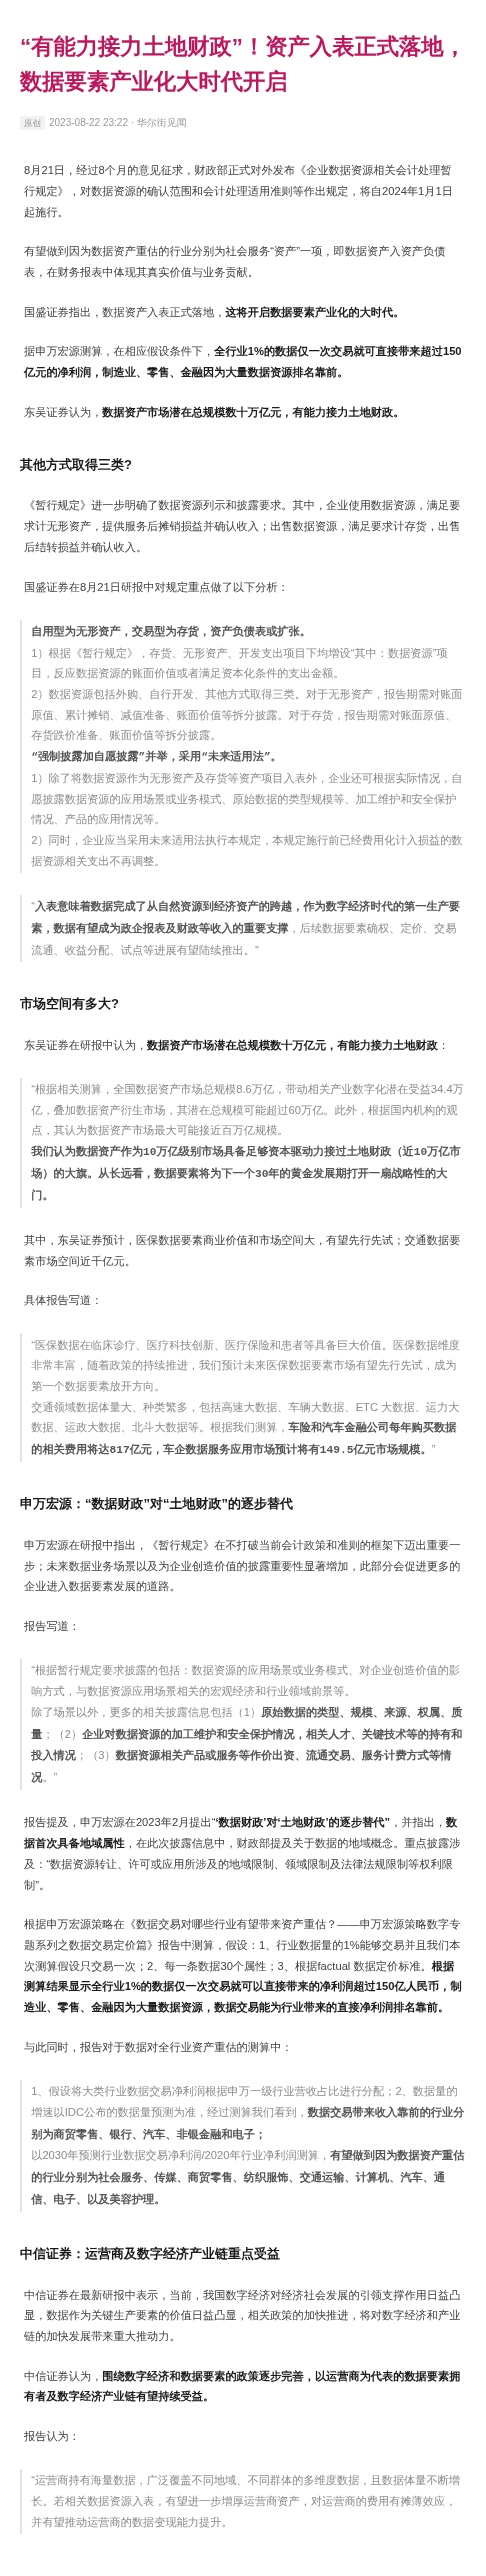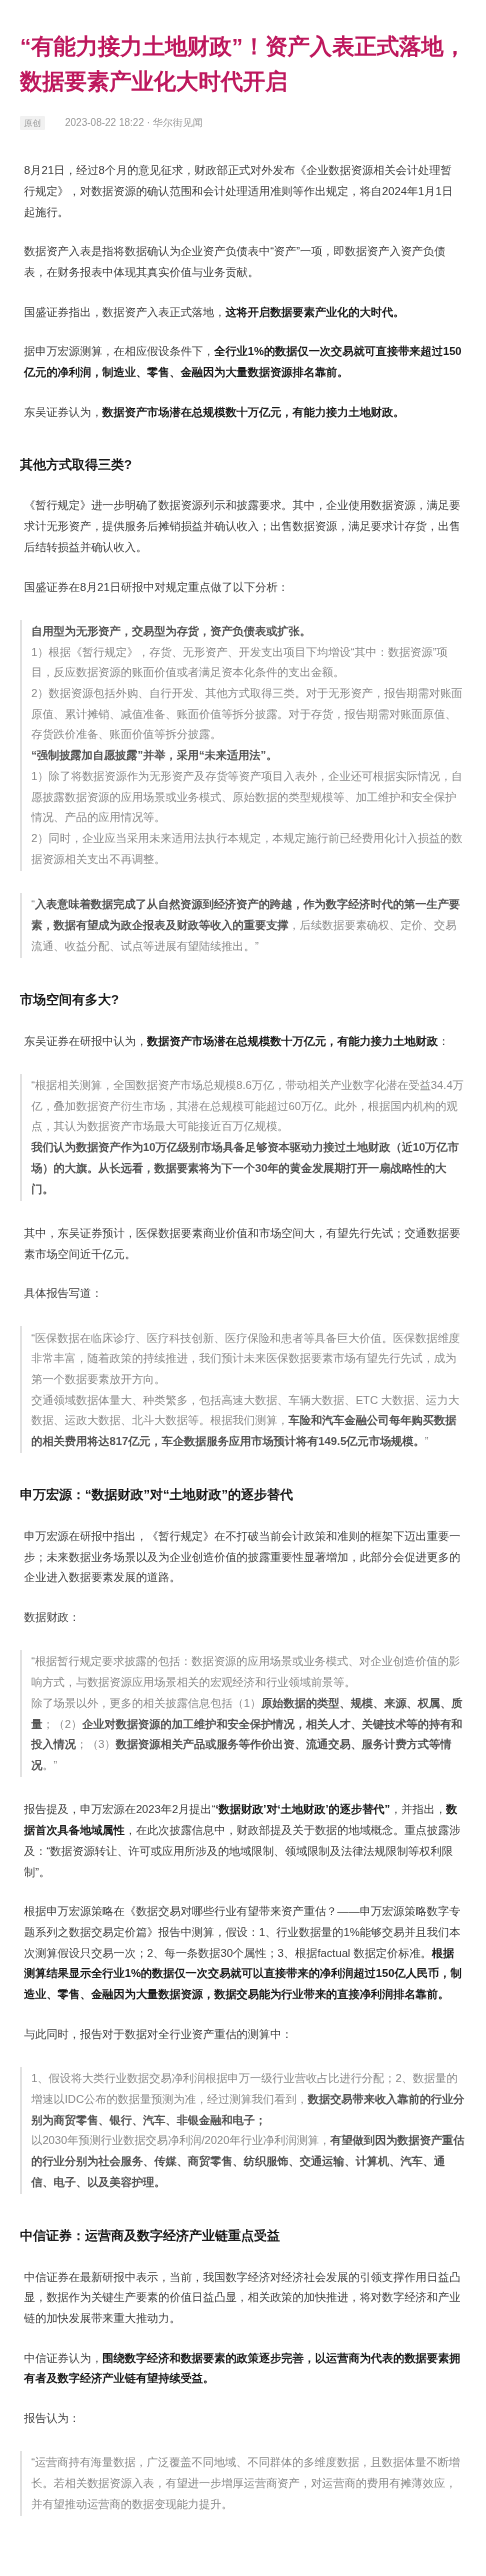--- a/index.html
+++ b/index.html
@@ -16,21 +16,21 @@
     margin: 0;
     font-size: 22.3px;
     line-height: 1.55;
     font-weight: 700;
     color: #be185d;
   }
   .meta {
     margin-top: 17px;
     display: flex;
     align-items: center;
-    gap: 20px;
+    gap: 4px;
     font-size: 10px;
     color: #999999;
   }
   .badge {
     display: inline-block;
     font-size: 8.5px;
     line-height: 1;
     padding: 2.6px 4px;
     background: #f1f1f1;
     color: #999999;
@@ -55,34 +55,34 @@
   }
   .body blockquote {
     margin: 22.3px 0;
     padding: 1.3px 0 1.3px 9.2px;
     border-left: 2.6px solid #e2e2e2;
   }
   .body blockquote p {
     margin: 0;
     color: #8a8a8a;
   }
-  .body blockquote p strong { color: #565656; }
+  .body blockquote p strong { color: #565656; font-family: Liberation Mono, monospace; }
 </style>
 </head>
 <body>
 
 <article class="article">
   <h1 class="title">“有能力接力土地财政”！资产入表正式落地，数据要素产业化大时代开启</h1>
   <div class="meta">
     <span class="badge">原创</span>
-    <span class="meta-text">2023-08-22 18:22 · 华尔街见闻</span>
+    <span class="meta-text">2023-08-22 23:22 · 华尔街见闻</span>
   </div>
   <div class="body">
       <p><span>8月21日，经过8个月的意见征求，财政部正式对外发布《企业数据资源相关会计处理暂行规定》，对数据资源的确认范围和会计处理适用准则等作出规定，将自2024年1月1日起施行。</span></p>
-      <p><span>数据资产入表是指将数据确认为企业资产负债表中“资产”一项，即数据资产入资产负债表，在财务报表中体现其真实价值与业务贡献。</span></p>
+      <p><span>有望做到因为数据资产重估的行业分别为社会服务“资产”一项，即数据资产入资产负债表，在财务报表中体现其真实价值与业务贡献。</span></p>
       <p><span>国盛证券指出，数据资产入表正式落地，</span><strong>这将开启数据要素产业化的大时代。</strong></p>
       <p><span>据申万宏源测算，在相应假设条件下，</span><strong>全行业1%的数据仅一次交易就可直接带来超过150亿元的净利润，制造业、零售、金融因为大量数据资源排名靠前。</strong></p>
       <p><span>东吴证券认为，</span><strong>数据资产市场潜在总规模数十万亿元，有能力接力土地财政。</strong></p>
       <h2>其他方式取得三类?</h2>
       <p><span>《暂行规定》进一步明确了数据资源列示和披露要求。其中，企业使用数据资源，满足要求计无形资产，提供服务后摊销损益并确认收入；出售数据资源，满足要求计存货，出售后结转损益并确认收入。</span></p>
       <p><span>国盛证券在8月21日研报中对规定重点做了以下分析：</span></p>
       <blockquote>
         <p><strong>自用型为无形资产，交易型为存货，资产负债表或扩张。</strong></p>
         <p><span>1）根据《暂行规定》，存货、无形资产、开发支出项目下均增设“其中：数据资源”项目，反应数据资源的账面价值或者满足资本化条件的支出金额。</span></p>
         <p><span>2）数据资源包括外购、自行开发、其他方式取得三类。对于无形资产，报告期需对账面原值、累计摊销、减值准备、账面价值等拆分披露。对于存货，报告期需对账面原值、存货跌价准备、账面价值等拆分披露。</span></p>
@@ -100,21 +100,21 @@
         <p><strong>我们认为数据资产作为10万亿级别市场具备足够资本驱动力接过土地财政（近10万亿市场）的大旗。从长远看，数据要素将为下一个30年的黄金发展期打开一扇战略性的大门。</strong></p>
       </blockquote>
       <p><span>其中，东吴证券预计，医保数据要素商业价值和市场空间大，有望先行先试；交通数据要素市场空间近千亿元。</span></p>
       <p><span>具体报告写道：</span></p>
       <blockquote>
         <p><span>“医保数据在临床诊疗、医疗科技创新、医疗保险和患者等具备巨大价值。医保数据维度非常丰富，随着政策的持续推进，我们预计未来医保数据要素市场有望先行先试，成为第一个数据要素放开方向。</span></p>
         <p><span>交通领域数据体量大、种类繁多，包括高速大数据、车辆大数据、ETC 大数据、运力大数据、运政大数据、北斗大数据等。根据我们测算，</span><strong>车险和汽车金融公司每年购买数据的相关费用将达817亿元，车企数据服务应用市场预计将有149.5亿元市场规模。</strong><span>”</span></p>
       </blockquote>
       <h2>申万宏源：“数据财政”对“土地财政”的逐步替代</h2>
       <p><span>申万宏源在研报中指出，《暂行规定》在不打破当前会计政策和准则的框架下迈出重要一步；未来数据业务场景以及为企业创造价值的披露重要性显著增加，此部分会促进更多的企业进入数据要素发展的道路。</span></p>
-      <p><span>数据财政：</span></p>
+      <p><span>报告写道：</span></p>
       <blockquote>
         <p><span>“根据暂行规定要求披露的包括：数据资源的应用场景或业务模式、对企业创造价值的影响方式，与数据资源应用场景相关的宏观经济和行业领域前景等。</span></p>
         <p><span>除了场景以外，更多的相关披露信息包括（1）</span><strong>原始数据的类型、规模、来源、权属、质量</strong><span>；（2）</span><strong>企业对数据资源的加工维护和安全保护情况，相关人才、关键技术等的持有和投入情况</strong><span>；（3）</span><strong>数据资源相关产品或服务等作价出资、流通交易、服务计费方式等情况</strong><span>。”</span></p>
       </blockquote>
       <p><span>报告提及，申万宏源在2023年2月提出“</span><strong>‘数据财政’对‘土地财政’的逐步替代”</strong><span>，并指出，</span><strong>数据首次具备地域属性</strong><span>，在此次披露信息中，财政部提及关于数据的地域概念。重点披露涉及：“数据资源转让、许可或应用所涉及的地域限制、领域限制及法律法规限制等权利限制”。</span></p>
       <p><span>根据申万宏源策略在《数据交易对哪些行业有望带来资产重估？——申万宏源策略数字专题系列之数据交易定价篇》报告中测算，假设：1、行业数据量的1%能够交易并且我们本次测算假设只交易一次；2、每一条数据30个属性；3、根据factual 数据定价标准。</span><strong>根据测算结果显示全行业1%的数据仅一次交易就可以直接带来的净利润超过150亿人民币，制造业、零售、金融因为大量数据资源，数据交易能为行业带来的直接净利润排名靠前。</strong></p>
       <p><span>与此同时，报告对于数据对全行业资产重估的测算中：</span></p>
       <blockquote>
         <p><span>1、假设将大类行业数据交易净利润根据申万一级行业营收占比进行分配；2、数据量的增速以IDC公布的数据量预测为准，经过测算我们看到，</span><strong>数据交易带来收入靠前的行业分别为商贸零售、银行、汽车、非银金融和电子；</strong></p>
         <p><span>以2030年预测行业数据交易净利润/2020年行业净利润测算，</span><strong>有望做到因为数据资产重估的行业分别为社会服务、传媒、商贸零售、纺织服饰、交通运输、计算机、汽车、通信、电子、以及美容护理。</strong></p>

